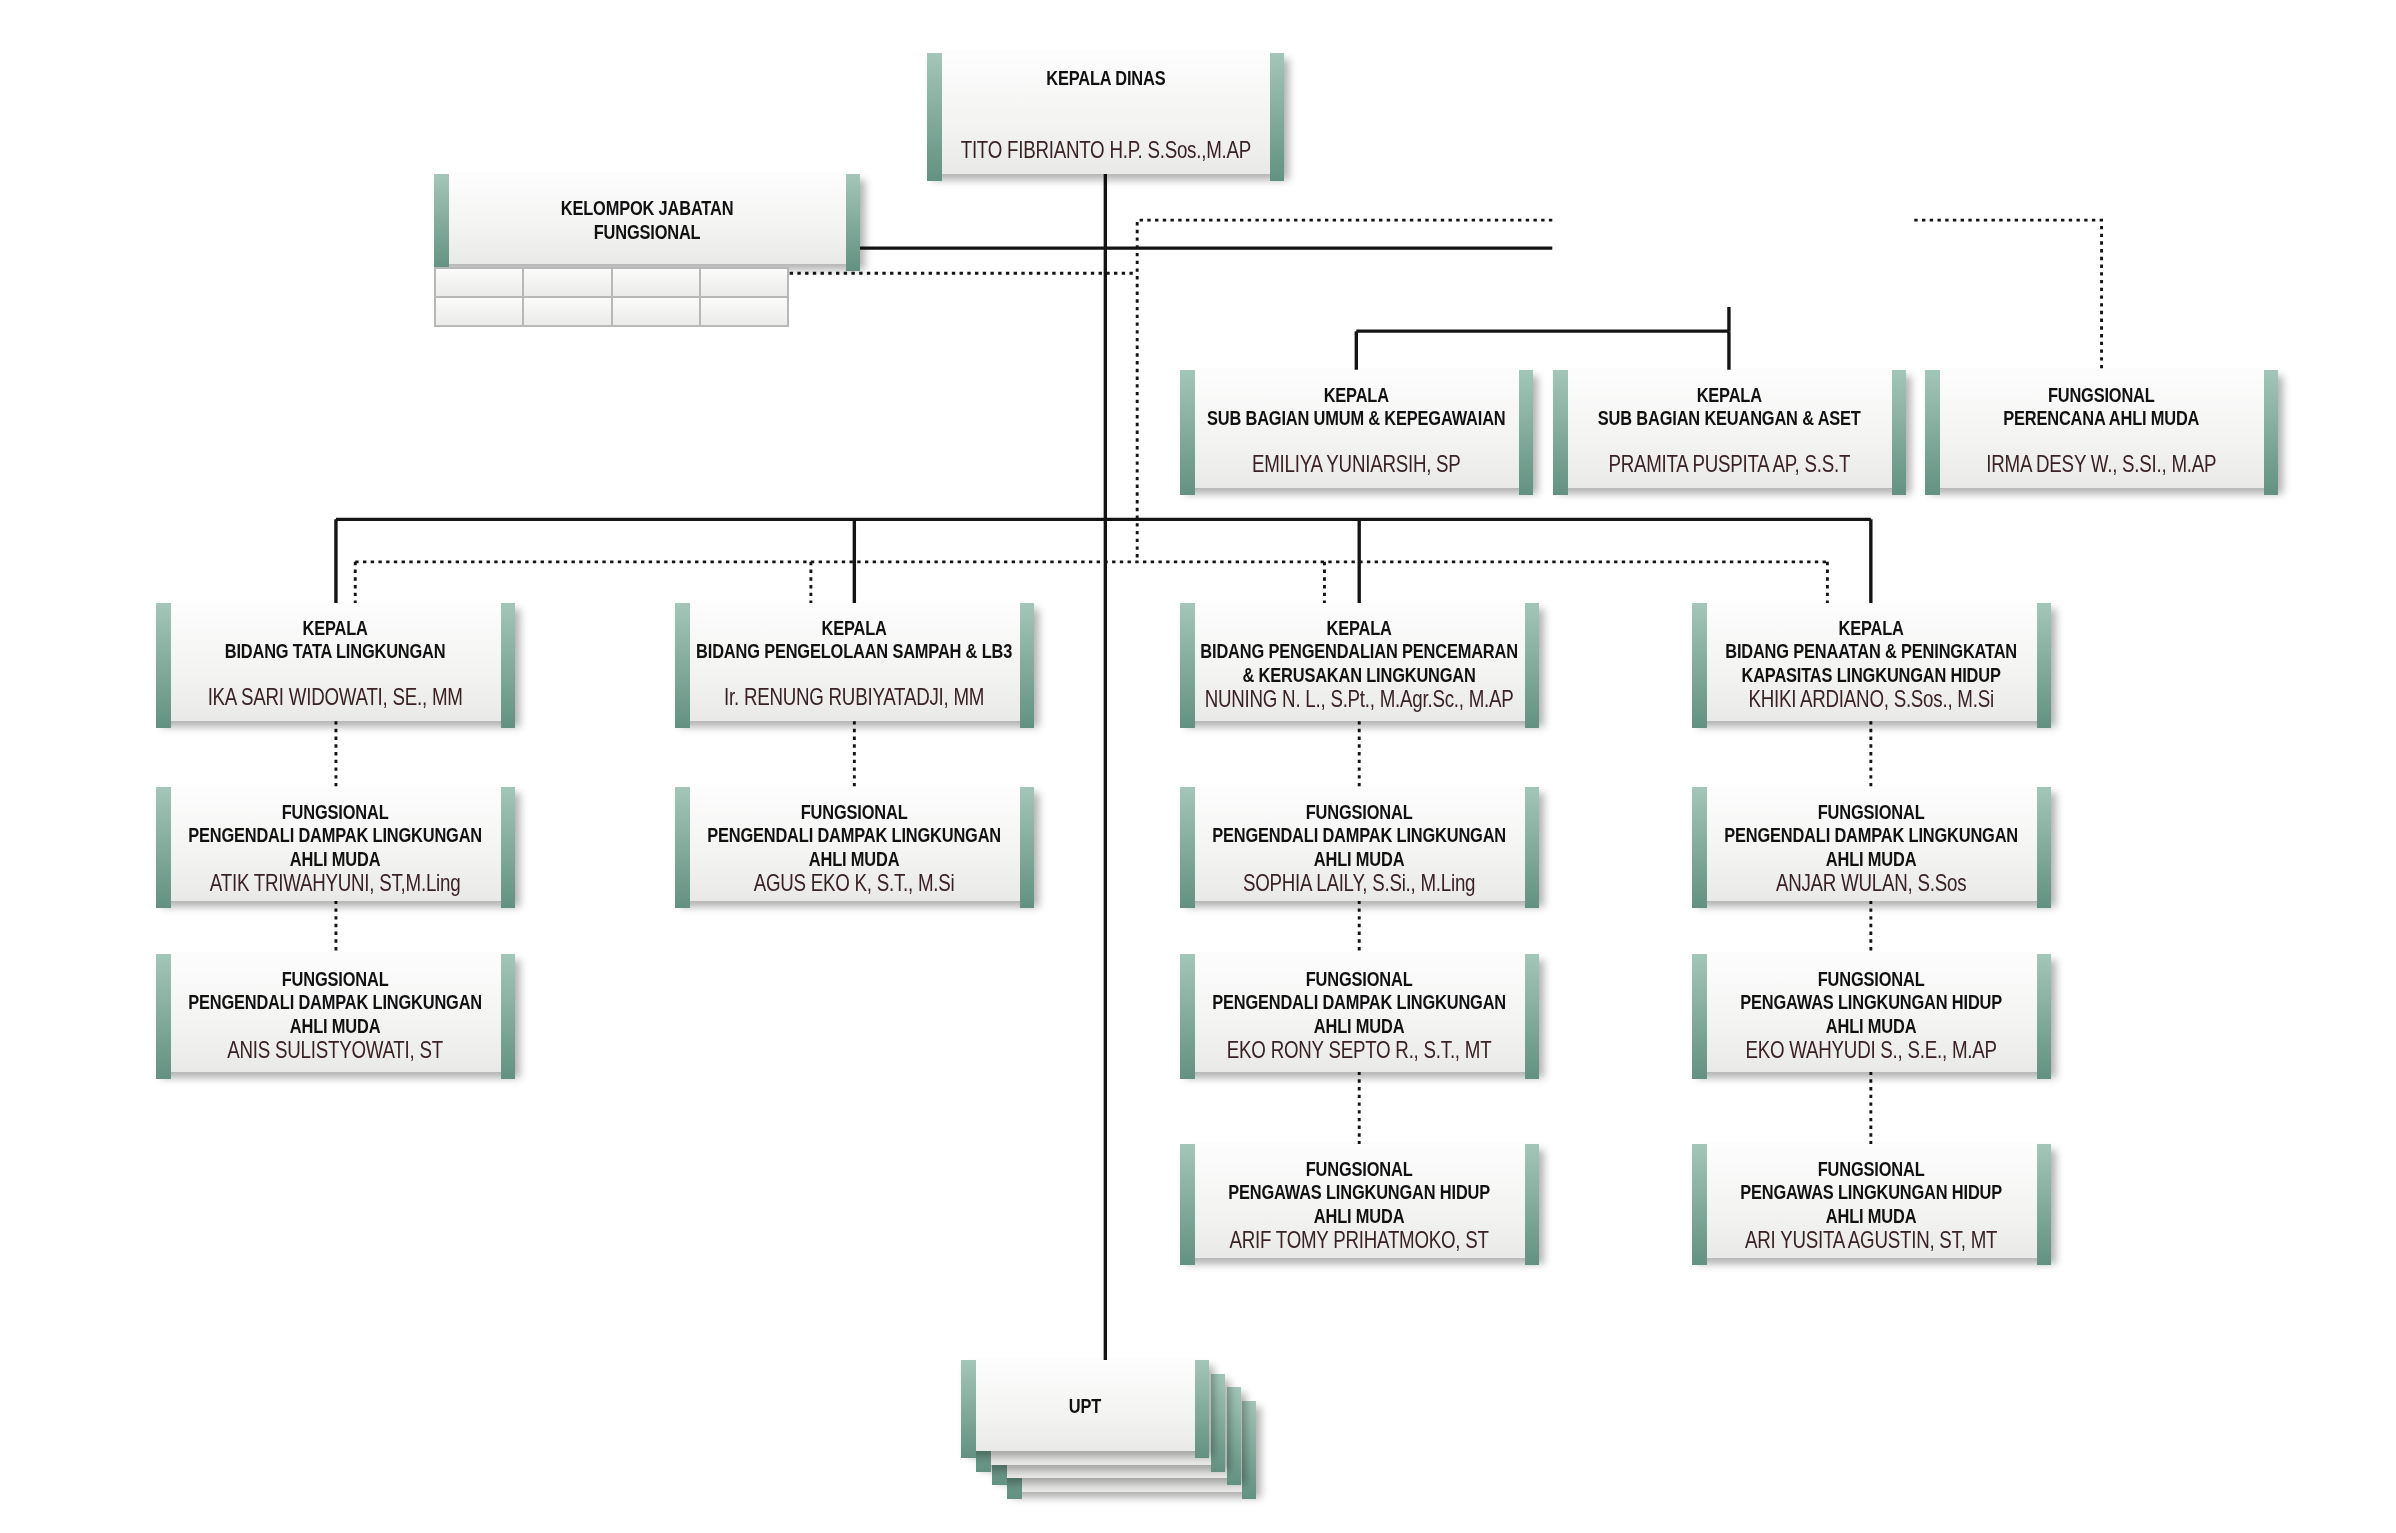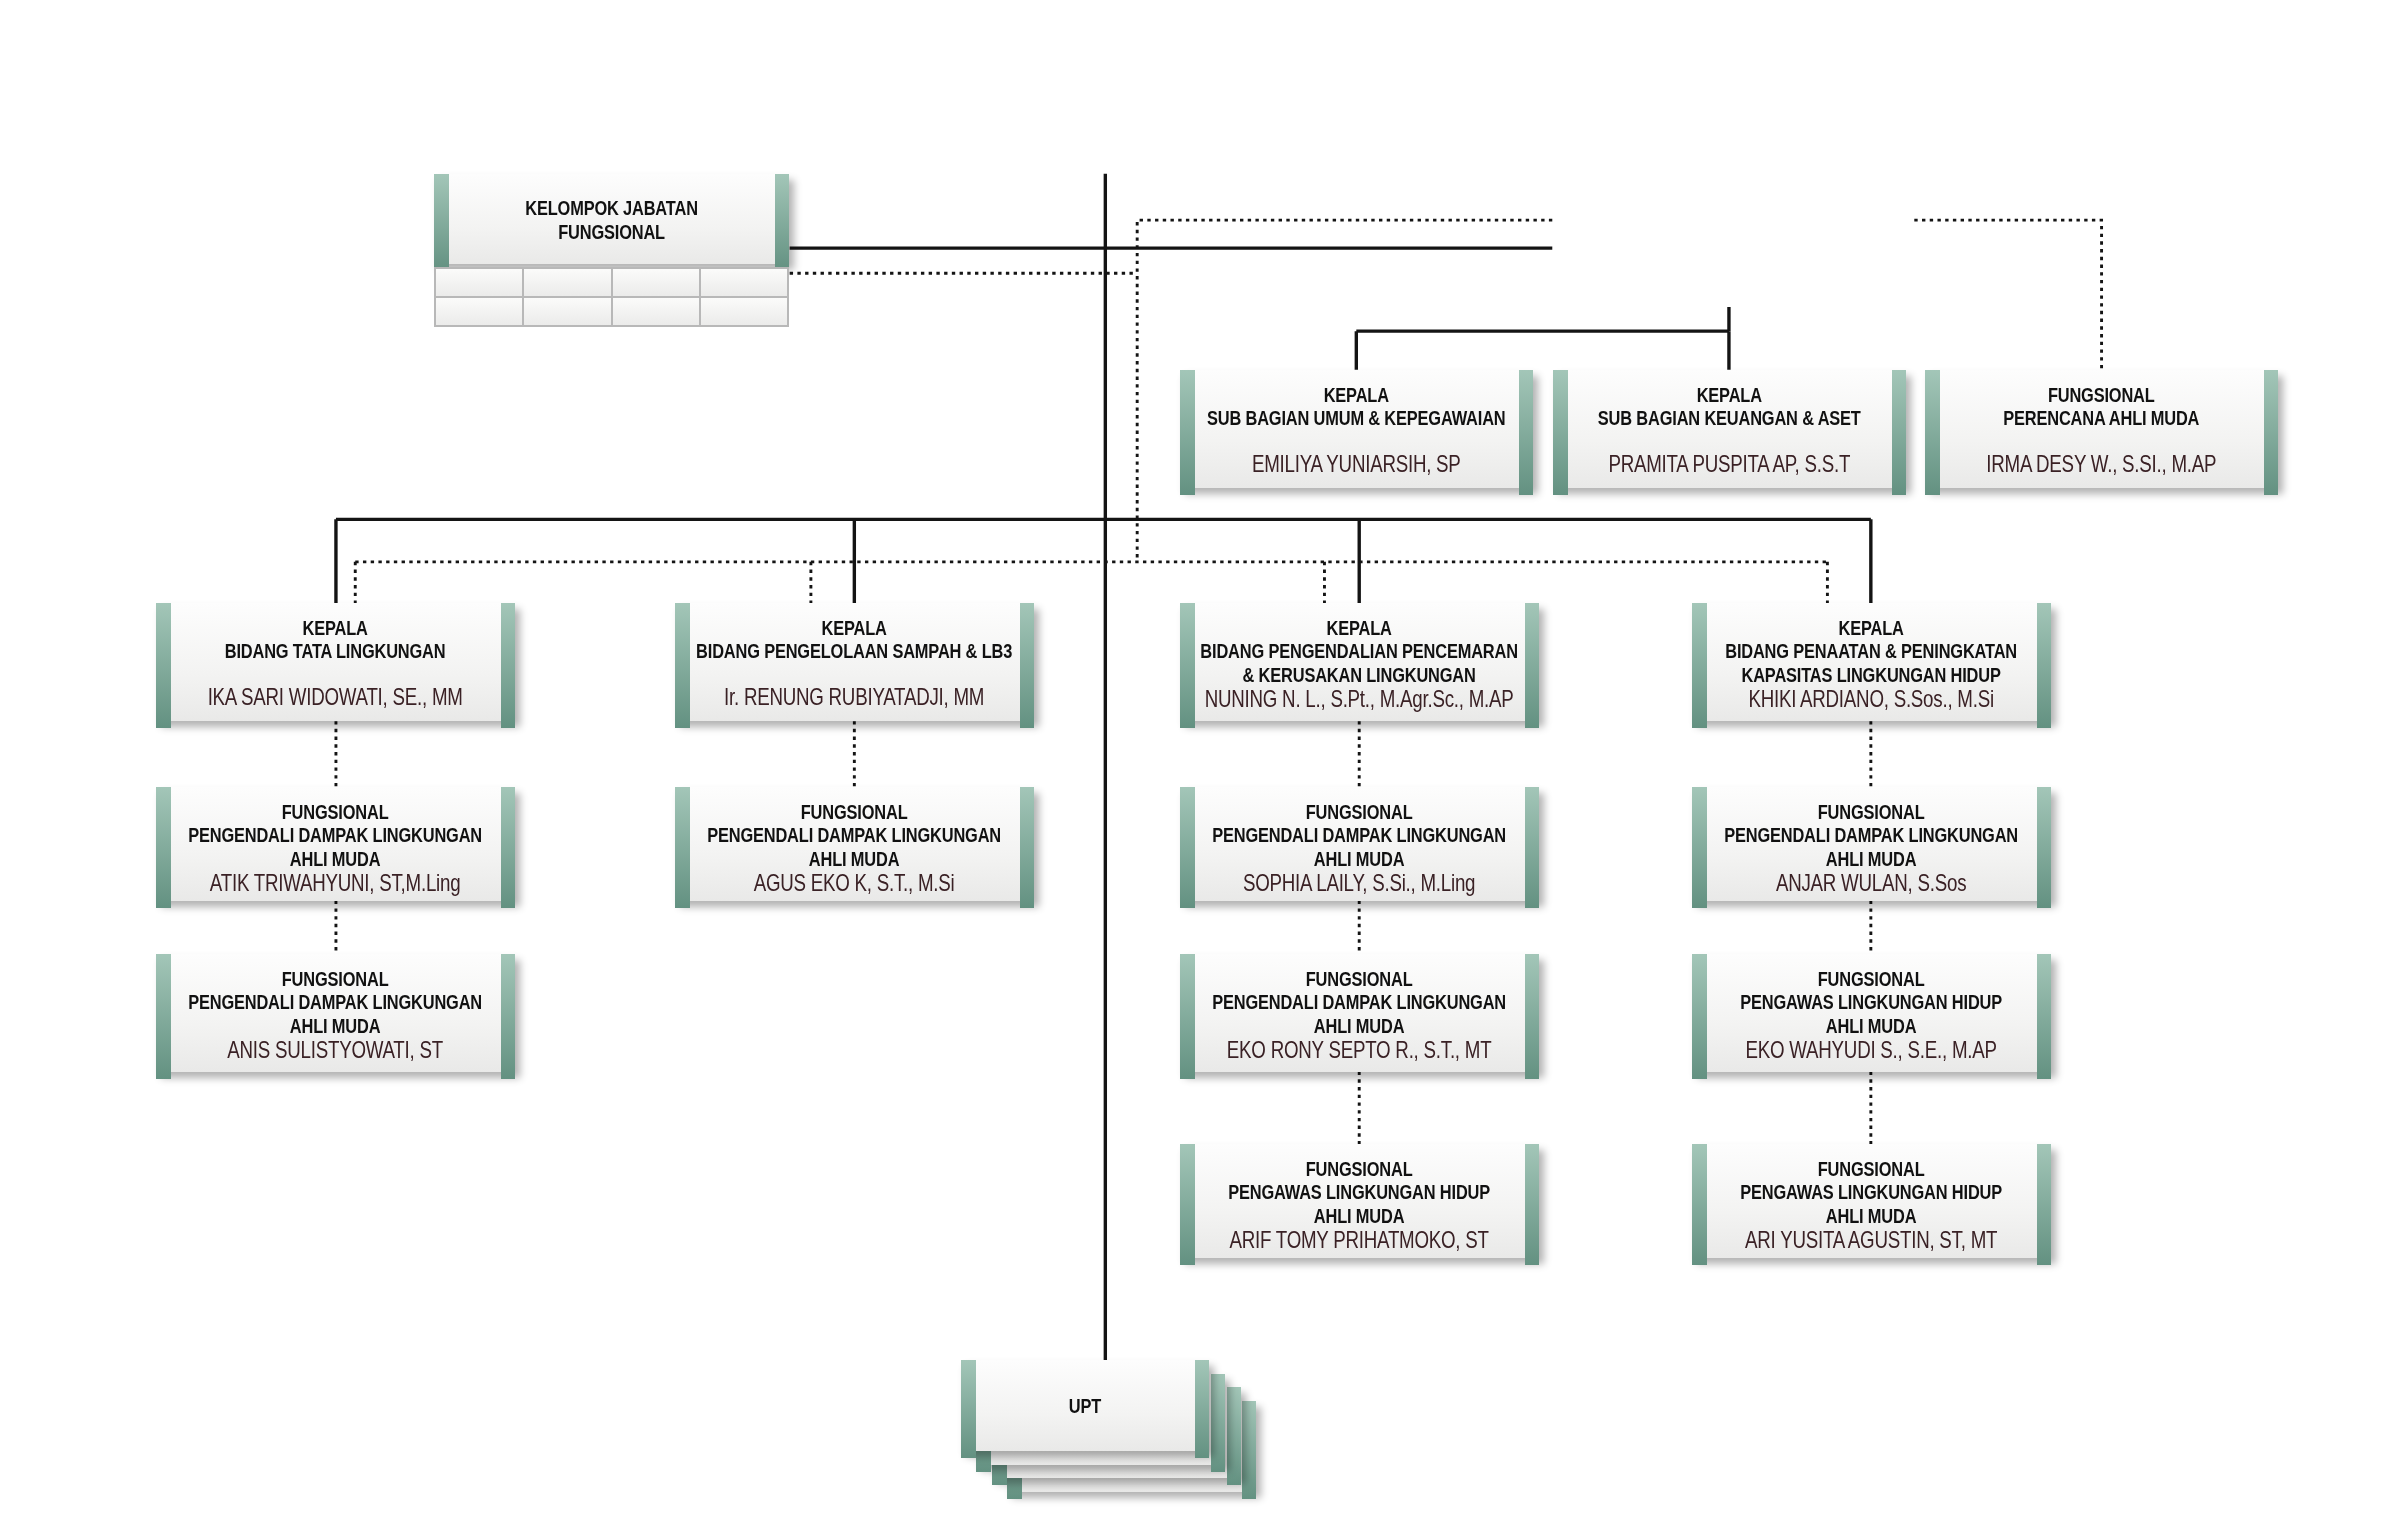--- a/index.html
+++ b/index.html
@@ -45,22 +45,30 @@
       <path d="M818 283 H1178"></path>
       <path d="M368 582 H1893 M368 582 V625 M840 582 V625 M1372 582 V625 M1893 582 V625"></path>
       <path d="M1983 228 H2177 V383"></path>
       <path d="M348 747 V815 M348 933 V988"></path>
       <path d="M885 747 V815"></path>
       <path d="M1408 747 V815 M1408 933 V988 M1408 1110 V1185"></path>
       <path d="M1938 747 V815 M1938 933 V988 M1938 1110 V1185"></path>
     </g>
   </svg>
 
-
-  <div class="node" style="left:434px;top:174px;width:355px;height:90px">
+  <div class="node" style="left:927px;top:53px;width:357px;height:121px">
+    <span class="bar bar-l"></span>
+    <span class="bar bar-r"></span>
+    <div class="txt">
+      <div class="title">KEPALA DINAS</div>
+      <div class="person">TITO FIBRIANTO H.P. S.Sos.,M.AP</div>
+    </div>
+  </div>
+
+  <div class="node" style="left:434px;top:174px;width:426px;height:90px">
     <span class="bar bar-l"></span>
     <span class="bar bar-r"></span>
     <div class="txt center">
       <div class="title">KELOMPOK JABATAN
 FUNGSIONAL</div>
     </div>
   </div>
   <div class="grid" style="left:434px;top:267px;width:355px;height:60px">
     <div class="cell"></div>
       <div class="cell"></div>

